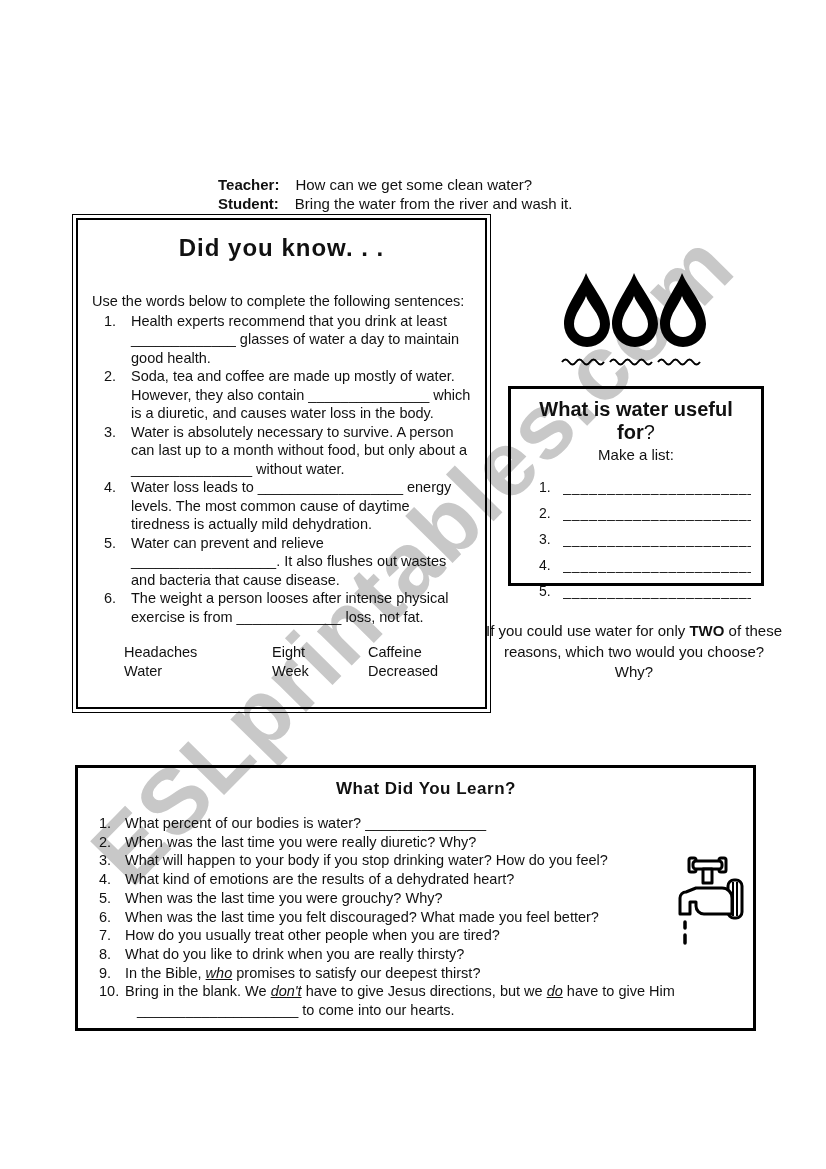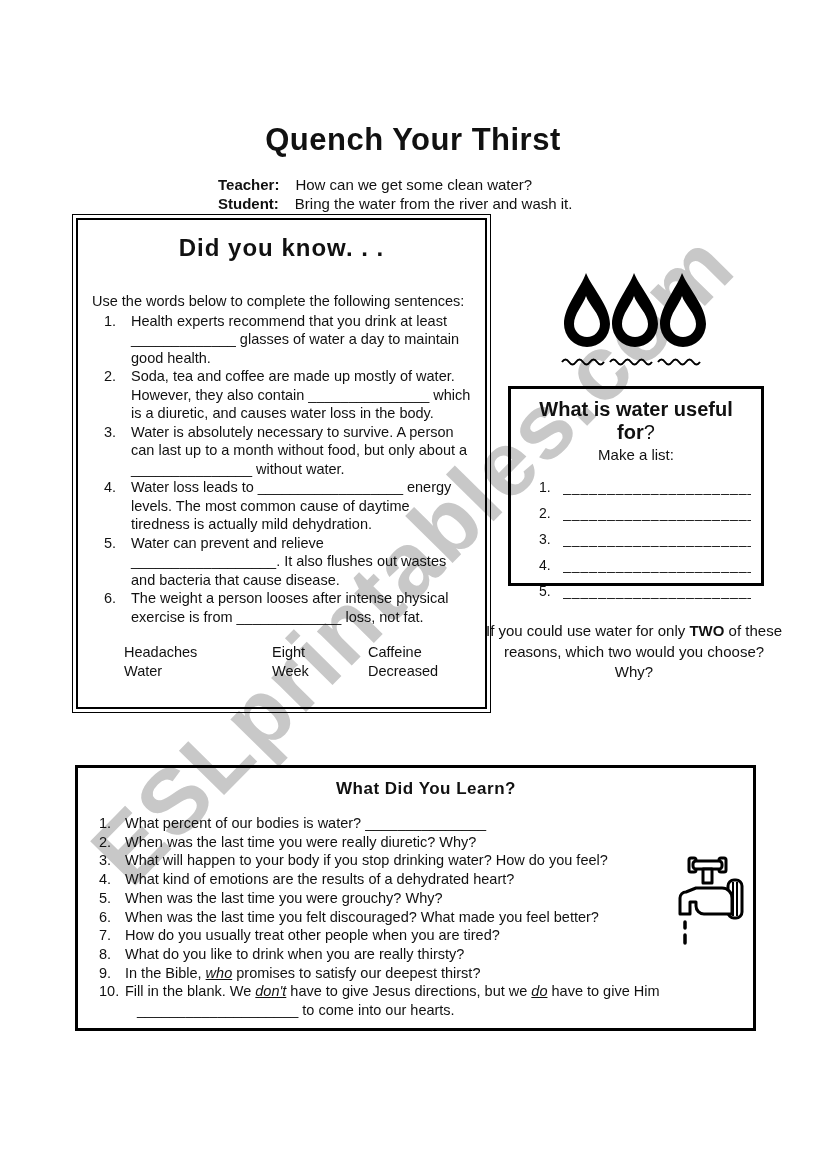--- a/index.html
+++ b/index.html
@@ -77,21 +77,20 @@
   
   .faucet { left:676px; top:854px; width:72px; height:96px; }
 </style>
 </head>
 <body>
 
 <div class="page">
 
   <div class="watermark" style="color: rgb(200, 200, 200);">ESLprintables.com</div>
 
-  <div class="layer title">Quench Your Thirst</div>
 
   <div class="layer dialogue">
     <div><span class="lbl">Teacher:</span><span>How can we get some clean water?</span></div>
     <div><span class="lbl">Student:</span><span>Bring the water from the river and wash it.</span></div>
   </div>
 
   <div class="layer dyk-outer">
     <div class="dyk-inner">
       <div class="dyk-heading">Did you know. . .</div>
       <div class="dyk-intro">Use the words below to complete the following sentences:</div>
@@ -223,21 +222,21 @@
       <div class="learn-row">
           <span class="learn-num">8.</span>
           <span class="learn-text">What do you like to drink when you are really thirsty?</span>
         </div>
       <div class="learn-row">
           <span class="learn-num">9.</span>
           <span class="learn-text"><span>In the Bible, </span><span class="i">who</span><span> promises to satisfy our deepest thirst?</span></span>
         </div>
       <div class="learn-row">
           <span class="learn-num">10.</span>
-          <span class="learn-text"><span>Fill in the blank. We </span><span class="i">don't</span><span> have to give Jesus directions, but we </span><span class="i">do</span><span> have to give Him</span></span>
+          <span class="learn-text"><span>Bring in the blank. We </span><span class="i">don't</span><span> have to give Jesus directions, but we </span><span class="i">do</span><span> have to give Him</span></span>
         </div>
       <div class="learn-line2">____________________ to come into our hearts.</div>
     </div>
   </div>
 
   <svg class="layer faucet" viewBox="0 0 72 96" xmlns="http://www.w3.org/2000/svg" aria-hidden="true">
     <g fill="#fff" stroke="#000" stroke-width="3" stroke-linejoin="round">
       <rect x="13" y="4" width="7" height="14" rx="2"></rect>
       <rect x="43" y="4" width="7" height="14" rx="2"></rect>
       <rect x="17" y="7" width="29" height="8" rx="3"></rect>

